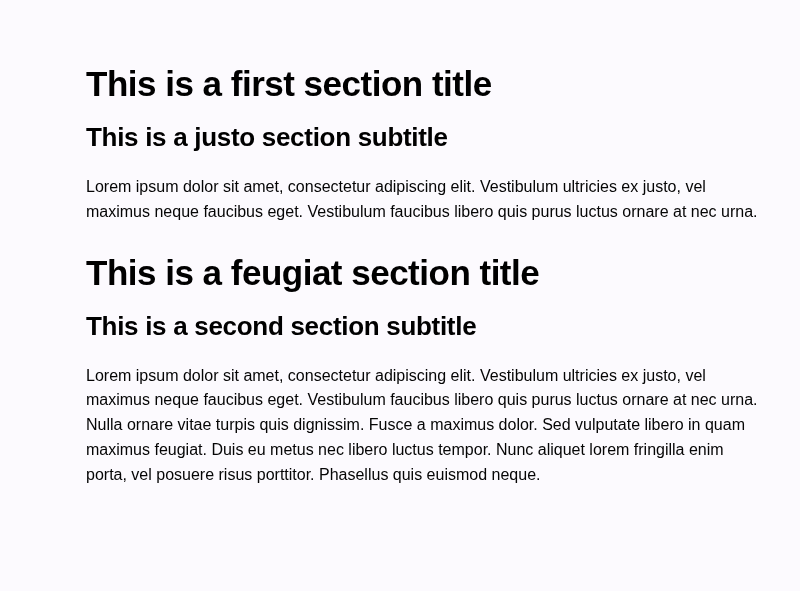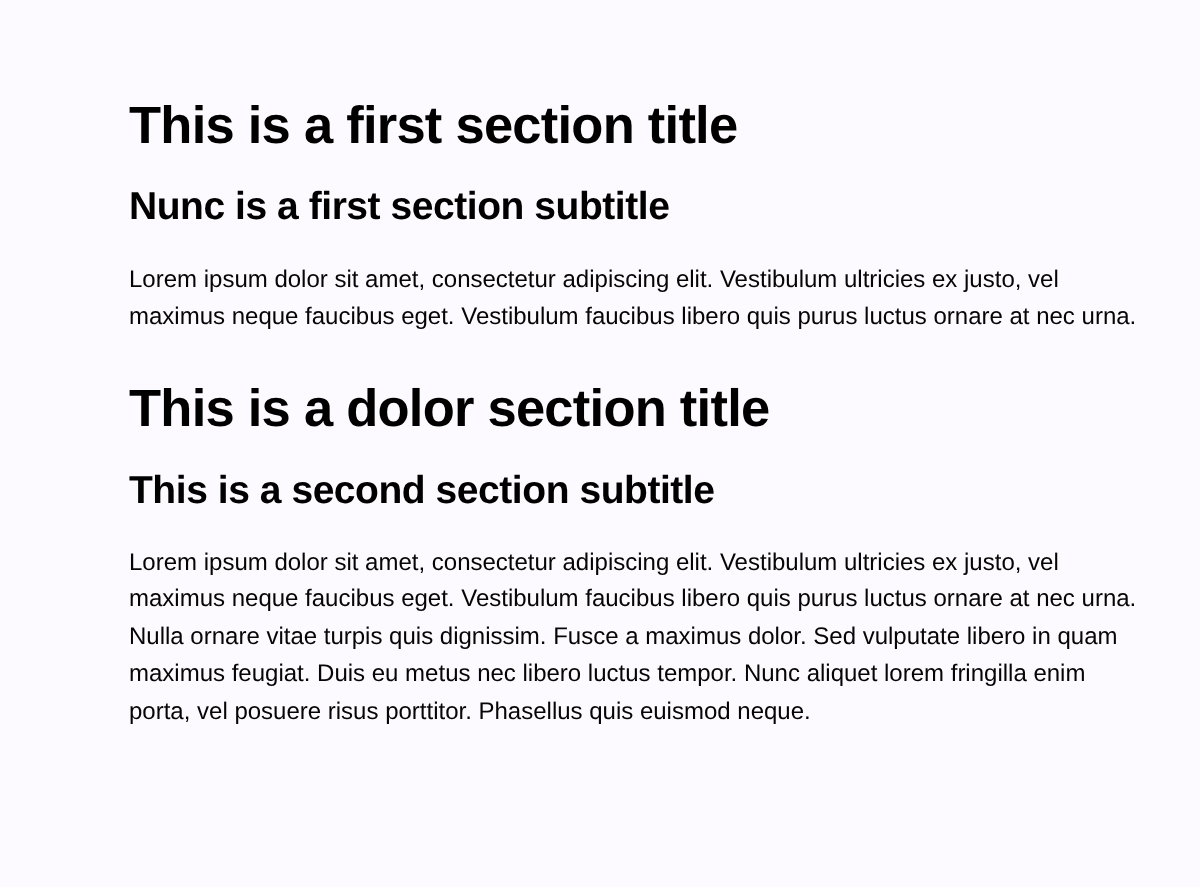--- a/index.html
+++ b/index.html
@@ -36,21 +36,21 @@
       line-height: 1.55;
       color: #050505;
       font-weight: 400;
     }
   </style>
 </head>
 <body>
 
 <div class="section">
   <h1>This is a first section title</h1>
-  <h2>Nunc is a first section subtitle</h2>
+  <h2>This is a justo section subtitle</h2>
   <p>Lorem ipsum dolor sit amet, consectetur adipiscing elit. Vestibulum ultricies ex justo, vel maximus neque faucibus eget. Vestibulum faucibus libero quis purus luctus ornare at nec urna.</p>
 </div>
 
 <div class="section">
-  <h1>This is a dolor section title</h1>
+  <h1>This is a feugiat section title</h1>
   <h2>This is a second section subtitle</h2>
   <p>Lorem ipsum dolor sit amet, consectetur adipiscing elit. Vestibulum ultricies ex justo, vel maximus neque faucibus eget. Vestibulum faucibus libero quis purus luctus ornare at nec urna. Nulla ornare vitae turpis quis dignissim. Fusce a maximus dolor. Sed vulputate libero in quam maximus feugiat. Duis eu metus nec libero luctus tempor. Nunc aliquet lorem fringilla enim porta, vel posuere risus porttitor. Phasellus quis euismod neque.</p>
 </div>
 
 </body></html>

